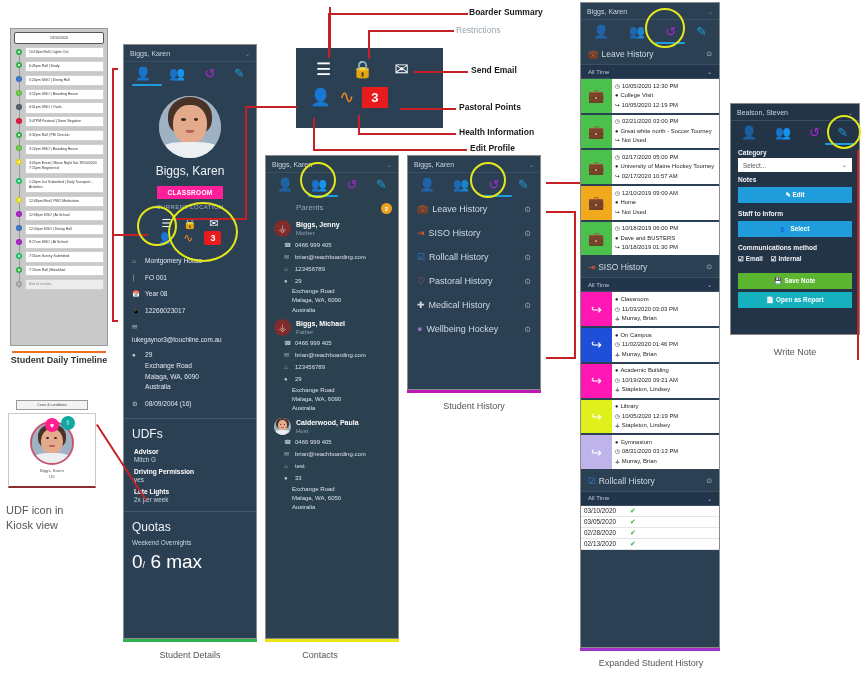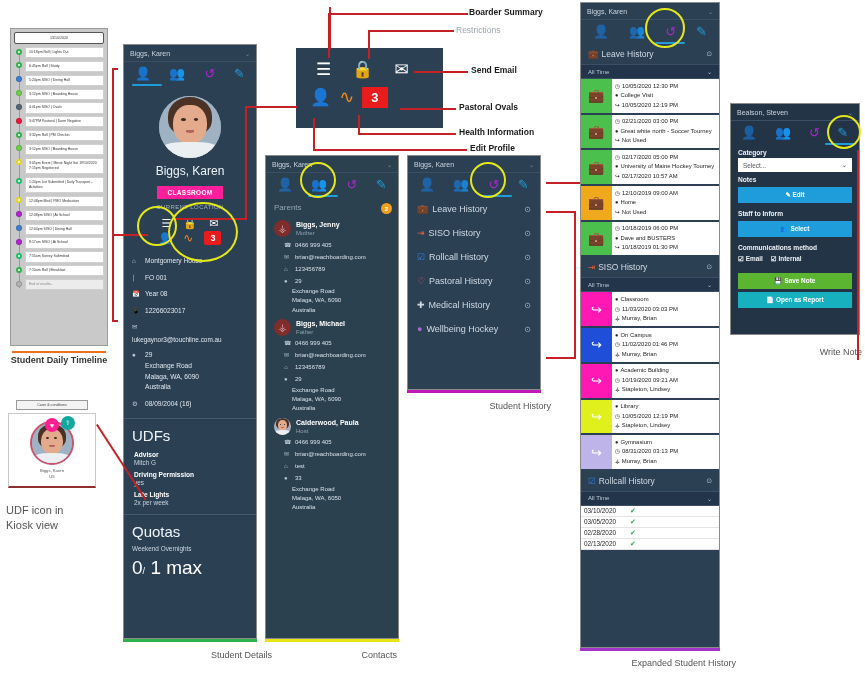--- a/index.html
+++ b/index.html
@@ -58,21 +58,21 @@
   .tl-card {
     background:#fff; border:1px solid #d0d0d0; border-radius:1px;
     font-size:3.5px; line-height:1.5; padding:2px 3px; color:#333;
     min-height:8px;
   }
   .tl-card.muted { color:#888; background:#ececec; border-color:#cfcfcf; }
   .tl-underline { height:2px; background:#f07020; margin:4px 2px 0 2px; }
   .cap {
     font-size:9px; font-weight:bold; color:#333; text-align:center;
   }
-  .cap.light { font-weight:normal; color:#555;text-align:right; }
+  .cap.light { font-weight:normal; color:#555; }
 
   
   #udf-panel { left:8px; top:400px; width:88px; }
   .kiosk-tip {
     border:1px solid #9a9a9a; background:#f3f3f3; font-size:3.6px;
     text-align:center; padding:2px 3px; color:#444; width:72px; margin:0 auto 3px auto;
   }
   .kiosk-card {
     background:#fff; border:1px solid #c9c9c9; border-bottom:2px solid #8c2f2f;
     padding:7px 5px 5px 5px; position:relative; text-align:center;
@@ -111,21 +111,21 @@
     background:#e81c1c; color:#fff; font-size:9px; font-weight:bold;
     padding:2px 6px; border-radius:2px;
   }
   .sd-line {
     font-size:6.6px; color:#dfe7ee; padding:3px 8px; line-height:1.6;
     display:flex; gap:4px;
   }
   .sd-line .gl { color:#b9c7d4; width:9px; flex:none; font-size:6.4px; }
   .sd-mail { font-size:6.4px; color:#dfe7ee; padding:1px 8px 4px 8px; word-break:break-all; }
   .sd-sep { border-top:1px solid #42596f; margin:6px 0; }
-  .sd-h { font-size:15px; color:#f0f4f8; padding:2px 8px 4px 8px; }
+  .sd-h { font-size:12px; color:#f0f4f8; padding:2px 8px 4px 8px; }
   .sd-k { font-size:6.6px; font-weight:bold; color:#fff; padding:3px 8px 0 10px; }
   .sd-v { font-size:6.4px; color:#c9d6e2; padding:1px 8px 2px 10px; }
   .sd-quota { font-size:6.4px; color:#c9d6e2; padding:1px 8px 3px 8px; }
   .sd-big { font-size:19px; color:#fff; padding:2px 8px 8px 8px; }
   .sd-big small { font-size:9px; }
   .bar-green { height:3px; background:#2fb24c; }
   .bar-yellow{ height:3px; background:#e8e614; }
   .bar-purple{ height:3px; background:#a433c9; }
   .bar-magenta{height:3px; background:#c018b8; }
 
@@ -424,42 +424,42 @@
       <div class="sd-v">yes</div>
       <div class="sd-k">Late Lights</div>
       <div class="sd-v">2x per week</div>
     </div>
 
   <div class="sd-sep"></div>
   <div class="sd-h">Quotas</div>
   <div class="sd-quota">Weekend Overnights</div>
   <div class="sd-big">
     <span>0</span><small>/</small>
-    <span>1 max</span>
+    <span>6 max</span>
   </div>
 </div>
 <div class="panel" style="left:123px; top:639px; width:134px;">
     <div class="bar-green"></div>
   </div>
 <div class="panel cap light" style="left:108px; top:650px; width:164px;">Student Details</div>
 
 <div class="panel phone" id="contacts-panel">
   <div class="ph-title">
     <span>Biggs, Karen</span>
     <span class="caret">⌄</span>
   </div>
   <div class="ph-tabs">
     <span class="ph-tab tab-person" style="opacity:.65">👤</span>
     <span class="ph-tab tab-people">👥</span>
     <span class="ph-tab tab-hist">↺</span>
     <span class="ph-tab tab-edit">✎</span>
   </div>
   <div class="tab-underline" style="width:30px; margin-left:42px;"></div>
 
-  <div style="position:relative;">
+  <div style="position:relative;padding-left:22px;">
     <div class="ct-h">Parents</div>
     <span class="ct-badge" style="top:6px;">2</span>
   </div>
   <div id="ct-parents">
       <div>
         <div class="ct-person">
           <div class="ct-av">⚶</div>
           <div>
             <div class="ct-nm">Biggs, Jenny</div>
             <div class="ct-rl">Mother</div>
@@ -915,21 +915,21 @@
   <div class="co-r2">
     <span class="co-ico" style="font-size:17px;">👤</span>
     <span class="co-ico" style="font-size:18px; color:#f08a1c;">∿</span>
     <span style="background:#e81c1c; color:#fff; font-size:13px; font-weight:bold; padding:3px 9px;">3</span>
   </div>
 </div>
 
 <div class="ann" style="left:469px; top:7px;">Boarder Summary</div>
 <div class="ann light" style="left:456px; top:25px;">Restrictions</div>
 <div class="ann" style="left:471px; top:65px;">Send Email</div>
-<div class="ann" style="left:459px; top:102px;">Pastoral Ovals</div>
+<div class="ann" style="left:459px; top:102px;">Pastoral Points</div>
 <div class="ann" style="left:459px; top:127px;">Health Information</div>
 <div class="ann" style="left:470px; top:143px;">Edit Profile</div>
 
 <div class="lead h" style="left:328px; top:13px; width:140px;"></div>
 <div class="lead v" style="left:328px; top:13px; height:45px;"></div>
 <div class="lead h" style="left:368px; top:30px; width:86px;"></div>
 <div class="lead v" style="left:368px; top:30px; height:29px;"></div>
 <div class="lead h" style="left:414px; top:71px; width:54px;"></div>
 <div class="lead h" style="left:400px; top:108px; width:56px;"></div>
 <div class="lead v" style="left:358px; top:115px; height:18px;"></div>

